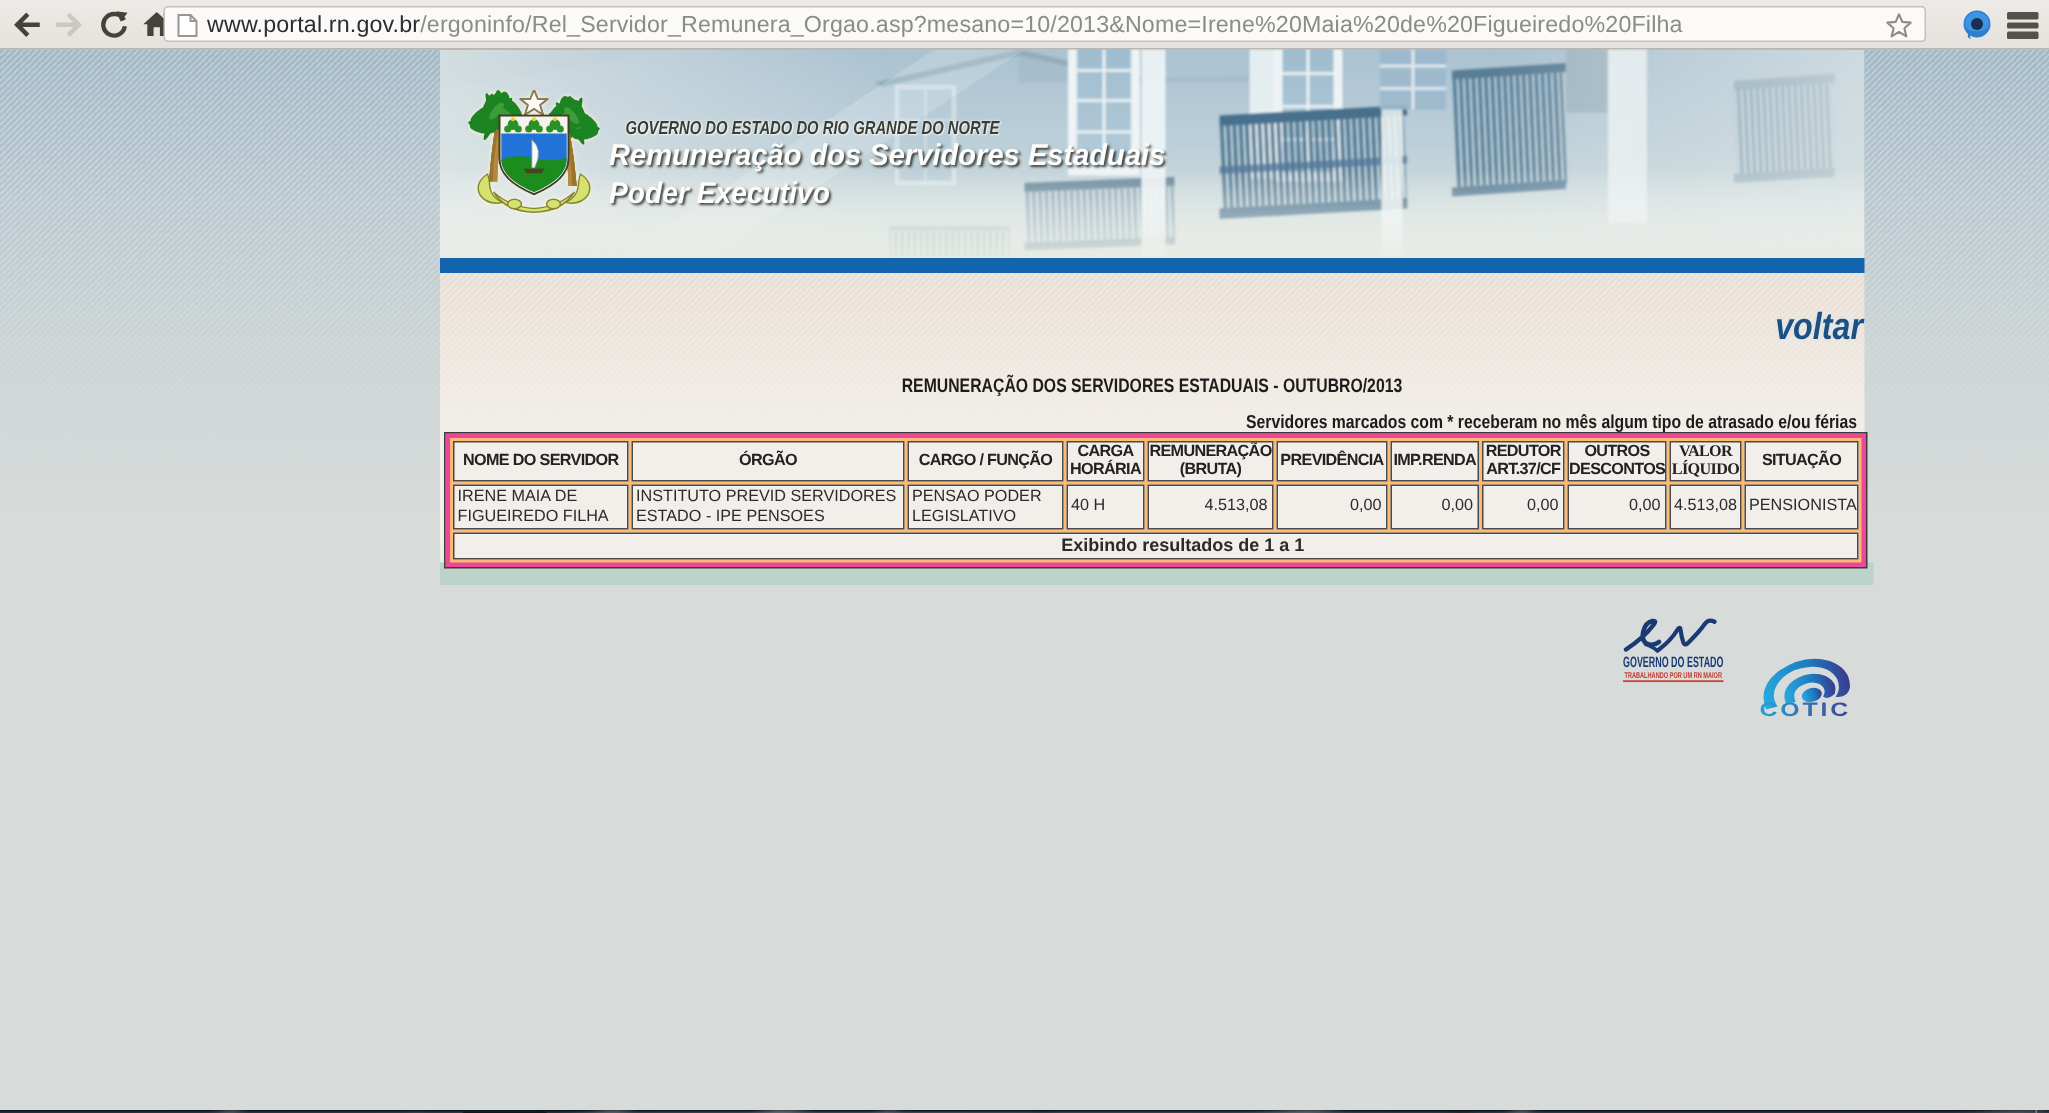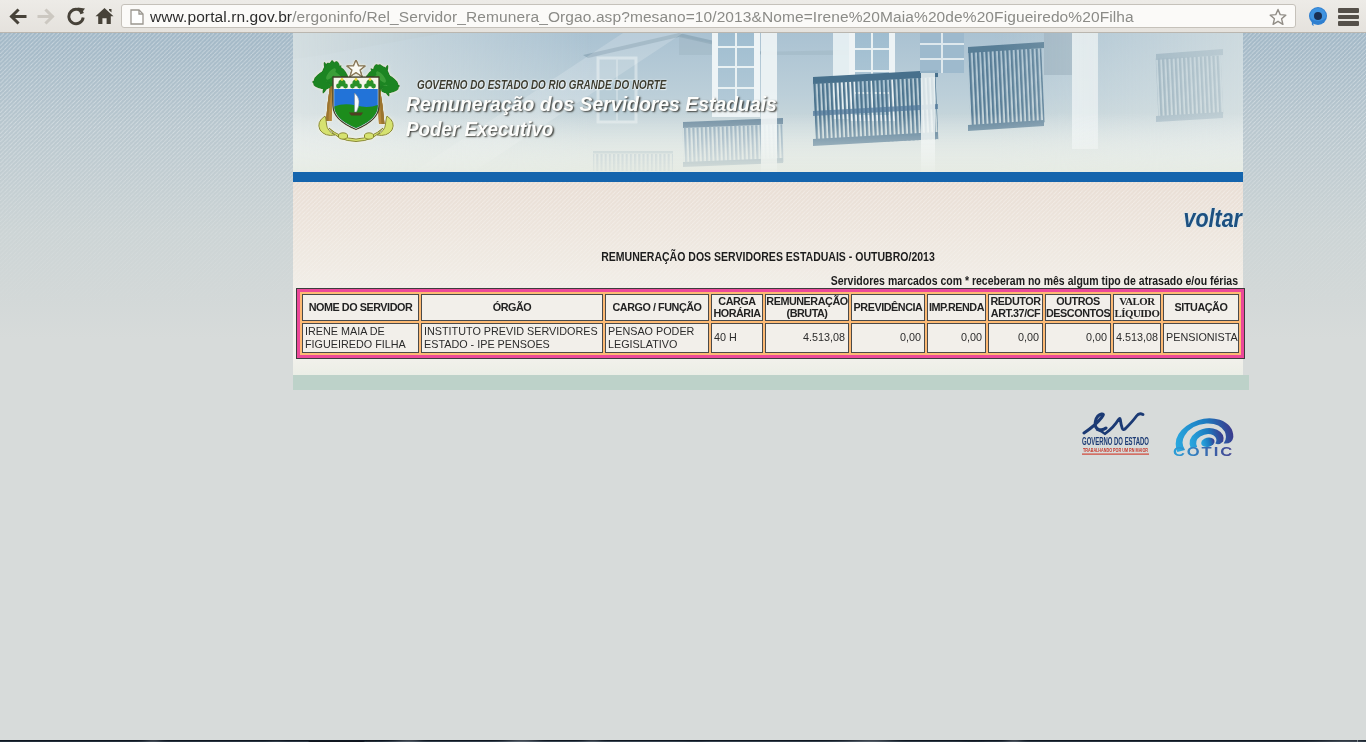--- a/index.html
+++ b/index.html
@@ -2,21 +2,21 @@
 <html><head>
 <meta charset="utf-8">
 <style>
 * { margin:0; padding:0; box-sizing:border-box; }
 html,body { width:1366px; height:742px; overflow:hidden; font-family:"Liberation Sans",sans-serif; background:#d7dbda; }
 .abs { position:absolute; }
 
 
 #toolbar { position:absolute; top:0; left:0; width:1366px; height:33px;
   background:linear-gradient(#edebe7,#e5e2dd); border-bottom:1px solid #bab6af; z-index:50; }
-#urlbar { position:absolute; left:121px; top:4px; width:1175px; height:24px;
+#urlbar { position:absolute; left:109px; top:4px; width:1175px; height:24px;
   background:#fbfaf8; border:1px solid #c5c1ba; border-radius:3px; }
 #urltext { position:absolute; left:28px; top:3px; font-size:15.5px; color:#2d2d2d; white-space:nowrap; letter-spacing:0.1px;}
 #urltext .gray { color:#8b8b87; }
 
 
 #bgtop { position:absolute; left:0; top:33px; width:1366px; height:360px;
   background:linear-gradient(#a2b8c7 0%, #bac8cf 28%, #ccd4d5 55%, #d7dbda 85%, #d7dbda 100%); }
 #bgstripes { position:absolute; left:0; top:33px; width:1366px; height:300px;
   -webkit-mask-image:linear-gradient(#fff 30%, transparent 95%); mask-image:linear-gradient(#fff 30%, transparent 95%); }
 
@@ -41,21 +41,21 @@
   border-collapse:separate; border-spacing:2px; background:#fdba74; border:3px solid #ec4899; outline:1px solid #3c3c3c; }
 #tbl td { border:1px solid #4a4a4a; font-size:10.8px; line-height:13.3px; color:#2b2b2b; padding:1px 2px; background:#f2efea; overflow:hidden; white-space:nowrap; }
 #tbl .hd { font-weight:bold; text-align:center; height:25px; color:#222; padding:0; font-size:10.8px; line-height:12.4px; letter-spacing:-0.45px; }
 #tbl .dt { height:29px; vertical-align:middle; }
 #tbl .num { text-align:right; padding-right:3px; }
 #tbl .ctr { text-align:left; }
 #tbl .ft { height:17px; font-weight:bold; text-align:center; font-size:12px; padding-left:38px; }
 
 
 #rnlogo { position:absolute; left:1082px; top:412px; }
-#coticlogo { position:absolute; left:1172px; top:415px; }
+#coticlogo { position:absolute; left:1172px; top:436px; }
 
 
 #taskbar { position:absolute; left:0; top:700px; width:1366px; height:42px;
   background:linear-gradient(100deg, #222e3a 0%, #2d3946 25%, #3a4754 45%, #2c3844 70%, #242f3b 100%);margin-top:40px; }
 #taskbar::before { content:""; position:absolute; left:0; top:0; width:1366px; height:1px; background:#0e1620; }
 .tkicon { position:absolute; top:5px; }
 #chromebtn { position:absolute; left:307px; top:2px; width:59px; height:37px;
   background:linear-gradient(155deg, #d3d3d7 0%, #c0c1c6 40%, #a2a4ab 75%, #aaacb2 100%);
   border:2px solid #e9ebed; border-radius:4px; box-shadow:0 0 0 1px rgba(8,12,20,0.75), inset 2px -3px 8px rgba(70,75,85,0.35); }
 #clock { position:absolute; left:1270px; top:6px; width:85px; text-align:center; color:#fff; font-size:12.5px; line-height:15px; }
@@ -382,20 +382,23 @@
     <td class="dt">PENSAO PODER<br>LEGISLATIVO</td>
     <td class="dt ctr">40 H</td>
     <td class="dt num">4.513,08</td>
     <td class="dt num">0,00</td>
     <td class="dt num">0,00</td>
     <td class="dt num">0,00</td>
     <td class="dt num">0,00</td>
     <td class="dt num">4.513,08</td>
     <td class="dt ctr">PENSIONISTA</td>
   </tr>
+  <tr>
+        <td class="ft" colspan="11">Exibindo resultados de 1 a 1</td>
+      </tr>
 </tbody>
   </table>
 
 <div id="rnlogo">
 <svg width="70" height="44" viewBox="0 0 70 44">
   <g fill="none" stroke="#1b3a74" stroke-linecap="round">
 
     <path d="M2 21 Q14 13 20 5 Q23 1.5 19.5 2 Q15 3 13.5 9 Q12 16 17 17.5 Q21 18.5 24 16" stroke-width="3"></path>
     <path d="M15 17.5 Q20 19 23 22" stroke-width="2.4"></path>
 

